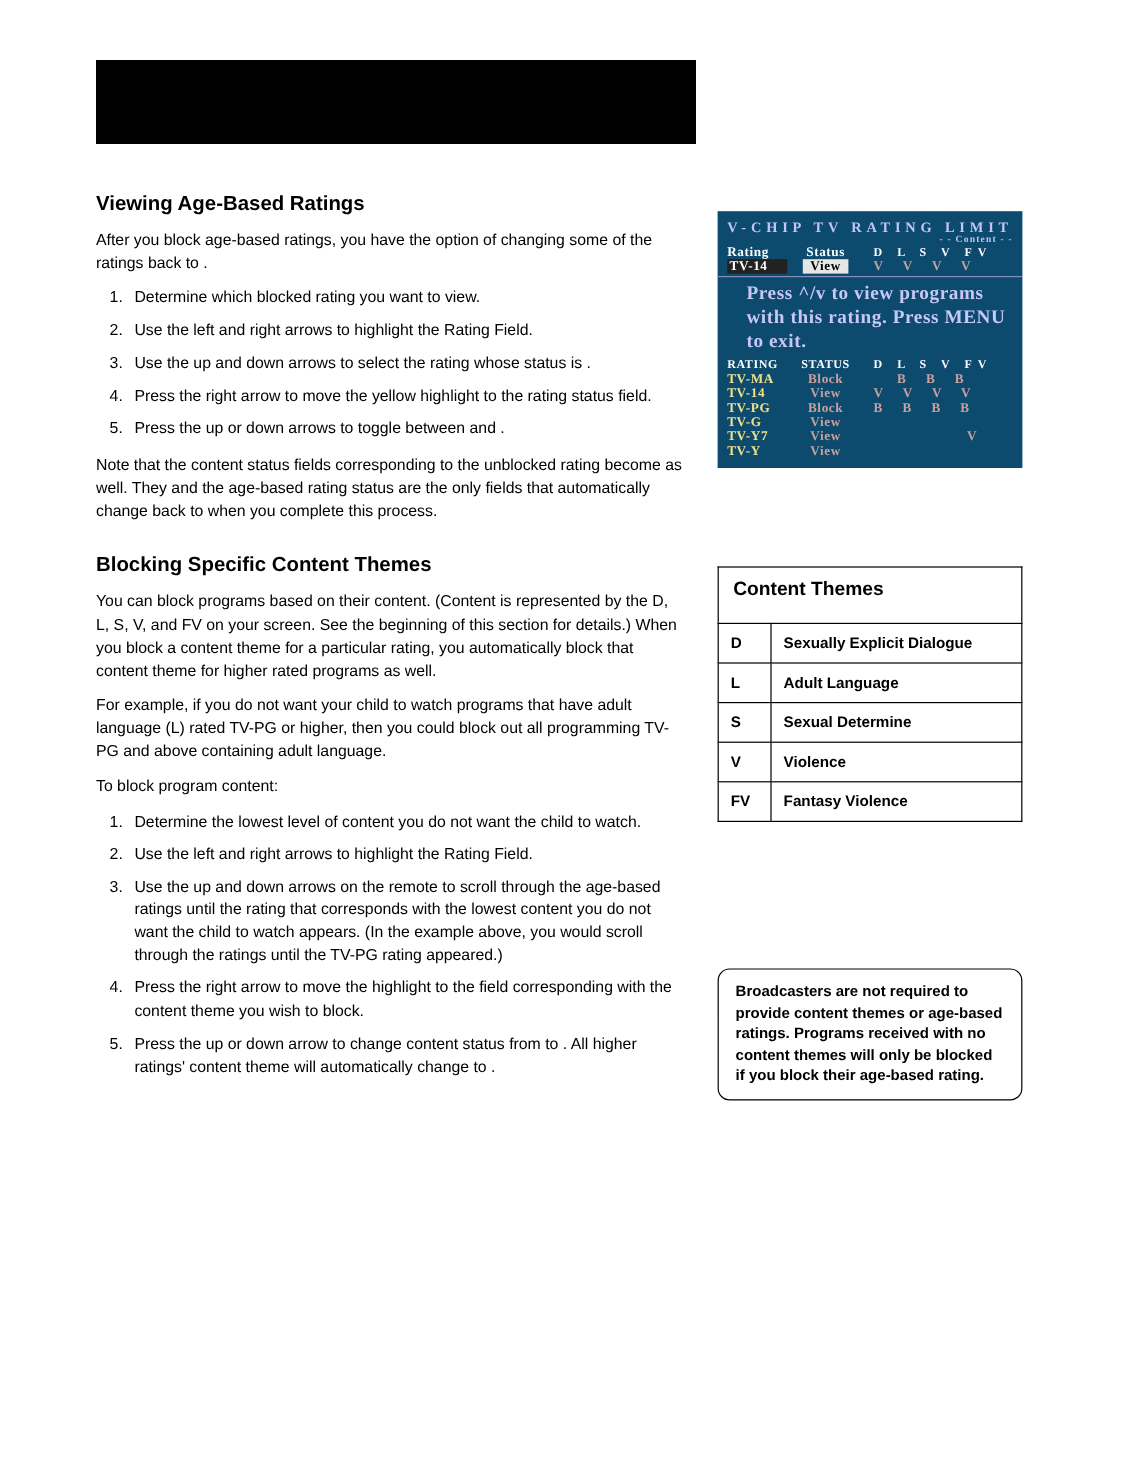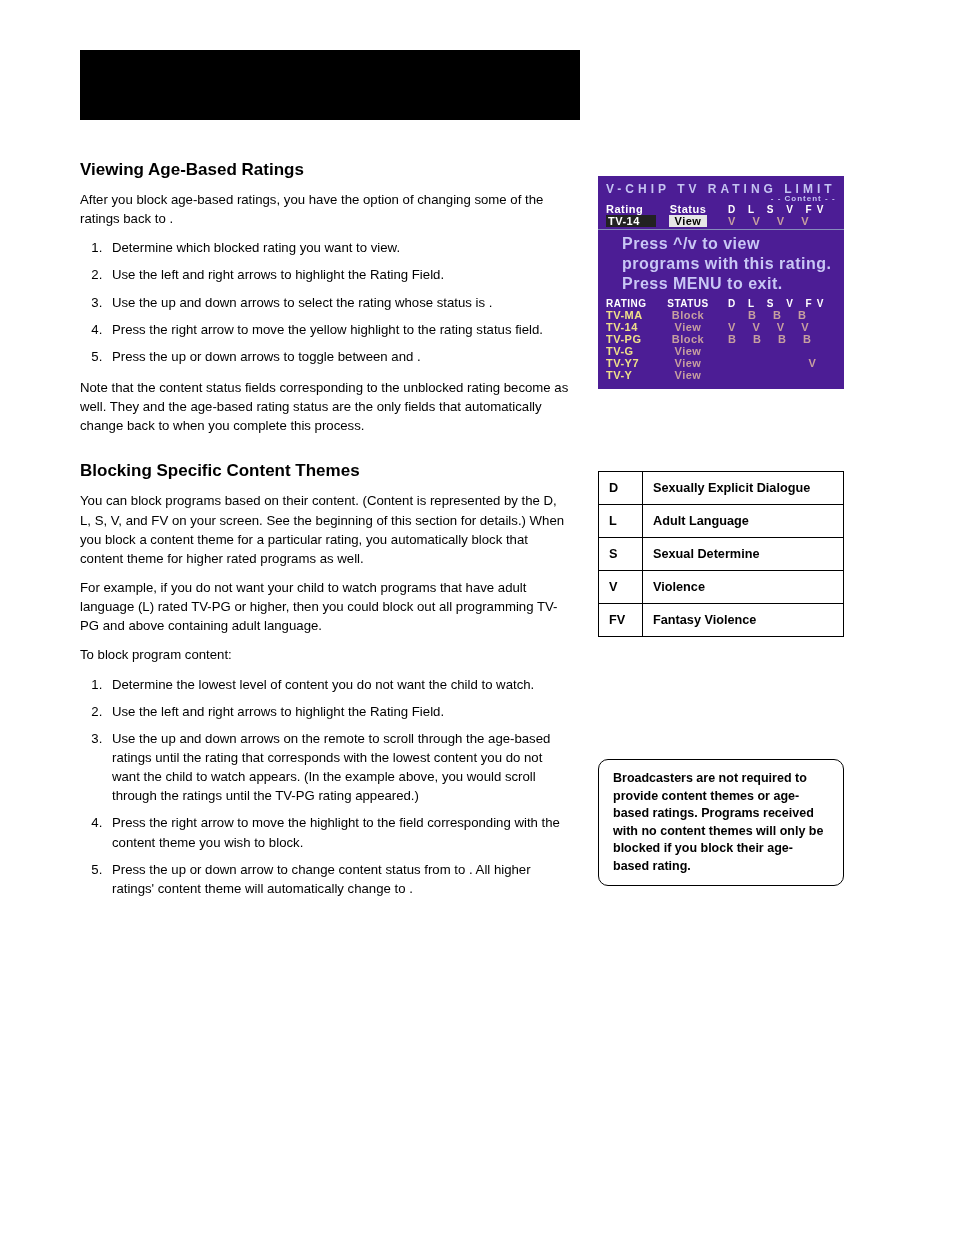--- a/index.html
+++ b/index.html
@@ -47,23 +47,23 @@
     padding-left: 26px;
     font-size: 13.2px;
     line-height: 1.45;
   }
   ol li {
     margin-bottom: 8px;
     padding-left: 6px;
   }
   .section { margin-bottom: 26px; }
   .osd {
-    background: #4c1d95;
+    background: #0c4a6e;
     color: #c5c4f2;
-    font-family: Liberation Sans, sans-serif;
+    font-family: Liberation Serif, serif;
     font-size: 11px;
     font-weight: bold;
     padding: 6px 8px 8px 8px;
     margin-top: 16px;
     position: relative;
     letter-spacing: 0.5px;
   }
   .osd .title { 
     font-size: 12px; 
     letter-spacing: 4px; 
@@ -215,20 +215,21 @@
         <div class="osd-row"><span class="c-rating yellow">TV-PG</span><span class="c-status brown">Block</span><span class="c-flags brown">B B B B</span></div>
         <div class="osd-row"><span class="c-rating yellow">TV-G</span><span class="c-status brown">View</span><span class="c-flags brown"></span></div>
         <div class="osd-row"><span class="c-rating yellow">TV-Y7</span><span class="c-status brown">View</span><span class="c-flags brown">        V</span></div>
         <div class="osd-row"><span class="c-rating yellow">TV-Y</span><span class="c-status brown">View</span><span class="c-flags brown"></span></div>
       </div>
 
 
       <div style="height:70px"></div>
 
       <table class="content-table">
+        <caption>Content Themes</caption>
         <tbody>
             <tr>
               <td>D</td>
               <td>Sexually Explicit Dialogue</td>
             </tr>
         <tr>
               <td>L</td>
               <td>Adult Language</td>
             </tr>
         <tr>

